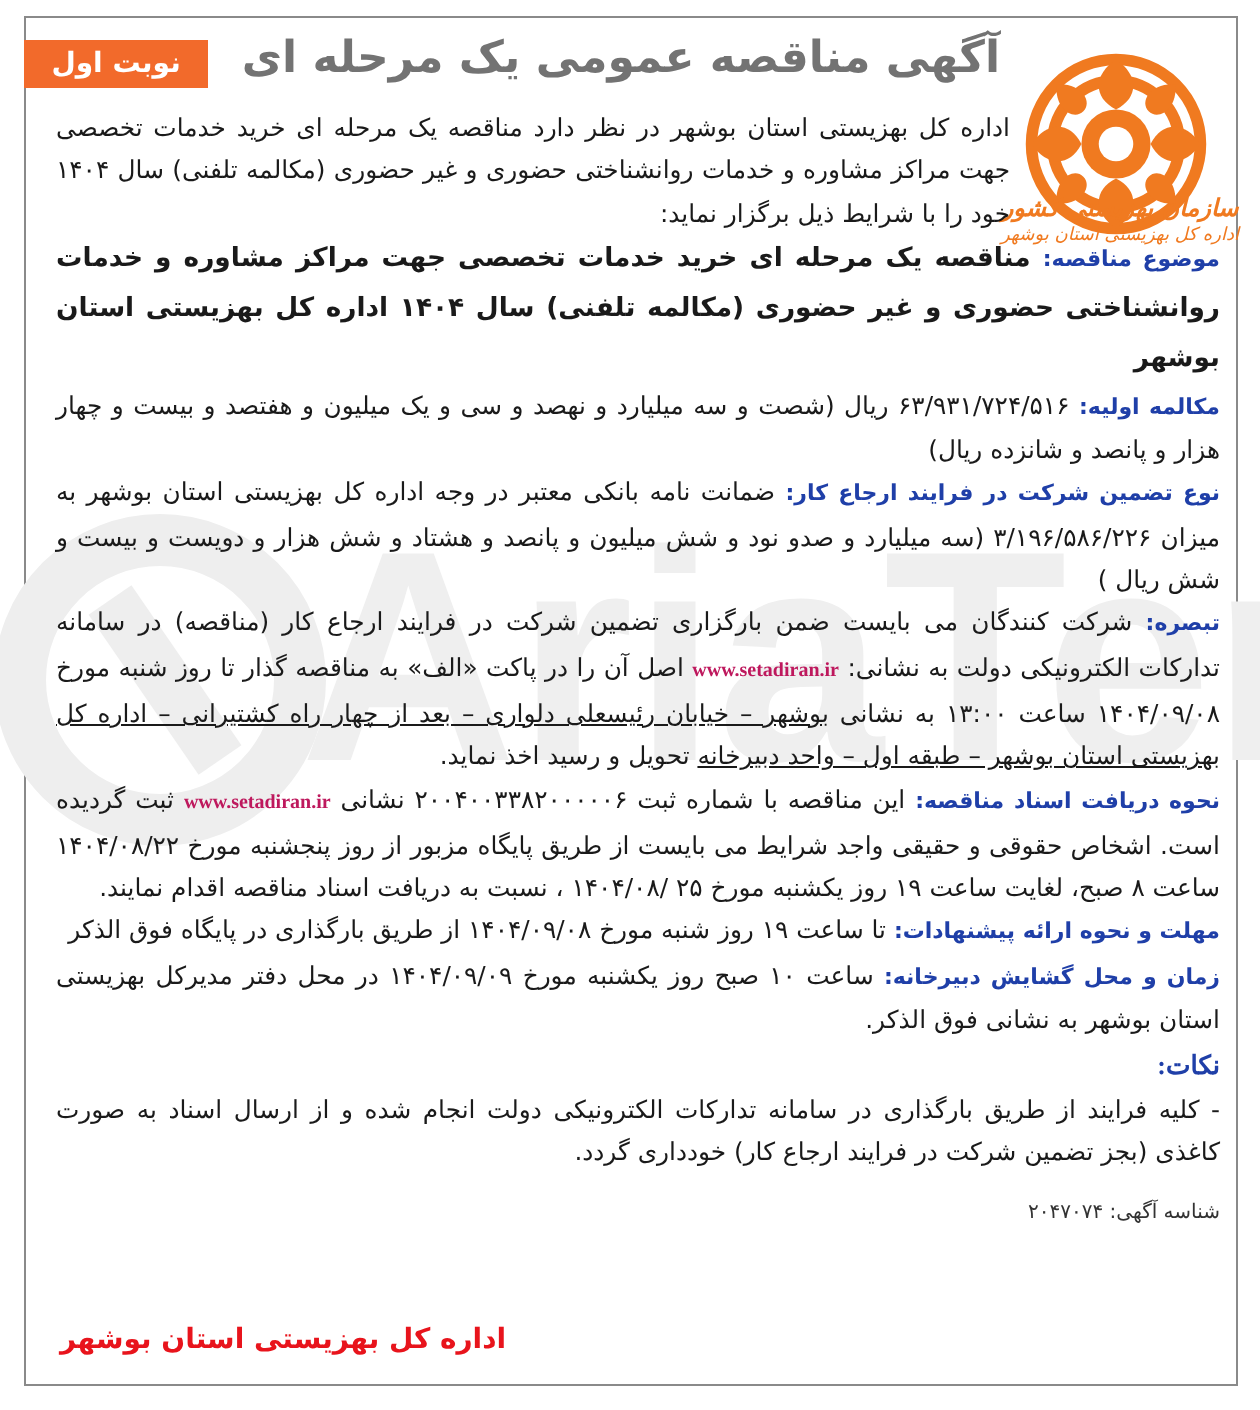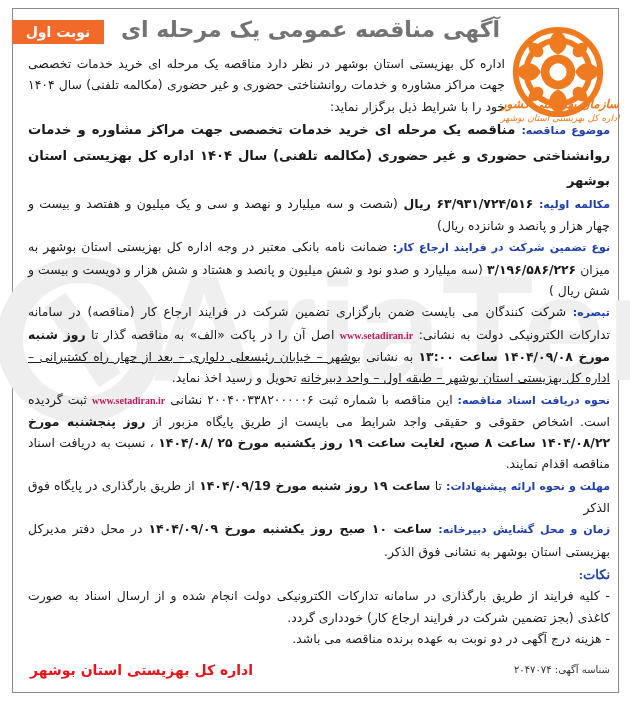--- a/index.html
+++ b/index.html
@@ -28,21 +28,21 @@
       direction: rtl; color: #f07a20; font-family: "DejaVu Serif", serif; font-style: italic; z-index: 2;
     }
     .logo-text .l1 { font-size: 12px; line-height: 16px; font-weight: bold; }
     .logo-text .l2 { font-size: 9px; line-height: 12px; }
     .content {
       position: absolute; top: 53px; left: 28px; width: 582px;
       direction: rtl; text-align: justify; font-size: 12.4px; line-height: 21.3px; color: #1a1a1a; z-index: 2;
     }
     .intro-wrap { padding-right: 105px; }
     .lbl { color: #1f3fa8; font-weight: bold; font-size: 11px; }
-    .b { font-weight: bold; }
+    .b { font-weight: normal; }
     .subject { font-weight: bold; font-size: 13.2px; line-height: 25px; margin-top: 2px; }
     .url { color: #be185d; font-weight: bold; font-family: Liberation Serif, serif; direction: ltr; unicode-bidi: embed; font-size: 10px; }
     .u { text-decoration: underline; }
     .para { margin: 0; }
     .notes-title { color: #1f3fa8; font-weight: bold; font-size: 13px; margin-top: 2px; font-family: Liberation Serif, serif; }
     .note { margin: 0; }
     .ad-id { font-size: 10px; color: #333; margin-top: 10px; }
     .footer {
       position: absolute; left: 30px; top: 662px; direction: rtl;
       color: #e8141c; font-weight: bold; font-size: 14px; z-index: 2;
@@ -104,27 +104,26 @@
 
   <p class="para">
     <span class="lbl">تبصره:</span><span> شرکت کنندگان می بایست ضمن بارگزاری تضمین شرکت در فرایند ارجاع کار (مناقصه) در سامانه تدارکات الکترونیکی دولت به نشانی: </span><span class="url">www.setadiran.ir</span><span> اصل آن را در پاکت «الف» به مناقصه گذار تا </span><span class="b">روز شنبه مورخ ۱۴۰۴/۰۹/۰۸ ساعت ۱۳:۰۰</span><span> به نشانی </span><span class="u">بوشهر – خیابان رئیسعلی دلواری – بعد از چهار راه کشتیرانی – اداره کل بهزیستی استان بوشهر – طبقه اول – واحد دبیرخانه</span><span> تحویل و رسید اخذ نماید.</span>
   </p>
 
   <p class="para">
     <span class="lbl">نحوه دریافت اسناد مناقصه:</span><span> این مناقصه با شماره ثبت ۲۰۰۴۰۰۳۳۸۲۰۰۰۰۰۶ نشانی </span><span class="url">www.setadiran.ir</span><span>  ثبت گردیده است. اشخاص حقوقی و حقیقی واجد شرایط می بایست از طریق پایگاه مزبور از </span><span class="b">روز پنجشنبه مورخ ۱۴۰۴/۰۸/۲۲ ساعت ۸ صبح، لغایت ساعت ۱۹ روز یکشنبه  مورخ ۲۵ /۱۴۰۴/۰۸</span><span> ، نسبت به دریافت اسناد مناقصه اقدام نمایند.</span>
   </p>
 
   <p class="para">
-    <span class="lbl">مهلت و نحوه ارائه پیشنهادات:</span><span> تا </span><span class="b">ساعت ۱۹ روز شنبه مورخ ۱۴۰۴/۰۹/19 </span><span> از طریق بارگذاری در پایگاه فوق الذکر</span>
+    <span class="lbl">مهلت و نحوه ارائه پیشنهادات:</span><span> تا </span><span class="b">ساعت ۱۹ روز شنبه مورخ ۱۴۰۴/۰۹/۰۸ </span><span> از طریق بارگذاری در پایگاه فوق الذکر</span>
   </p>
 
   <p class="para">
     <span class="lbl">زمان و محل گشایش دبیرخانه:</span><span class="b"> ساعت ۱۰ صبح روز یکشنبه  مورخ ۱۴۰۴/۰۹/۰۹</span><span> در محل دفتر مدیرکل بهزیستی استان بوشهر به نشانی فوق الذکر.</span>
   </p>
 
   <div class="notes-title">نکات:</div>
   <p class="note">- کلیه فرایند از طریق بارگذاری در سامانه تدارکات الکترونیکی دولت انجام شده و از ارسال اسناد به صورت کاغذی (بجز تضمین شرکت در فرایند ارجاع کار) خودداری گردد.</p>
-  <p class="note">- هزینه درج آگهی در دو نوبت به عهده برنده مناقصه می باشد.</p>
 
   <div class="ad-id">شناسه آگهی: ۲۰۴۷۰۷۴</div>
 </div>
 
 <div class="footer">اداره کل بهزیستی استان بوشهر</div>
 
 </body></html>

